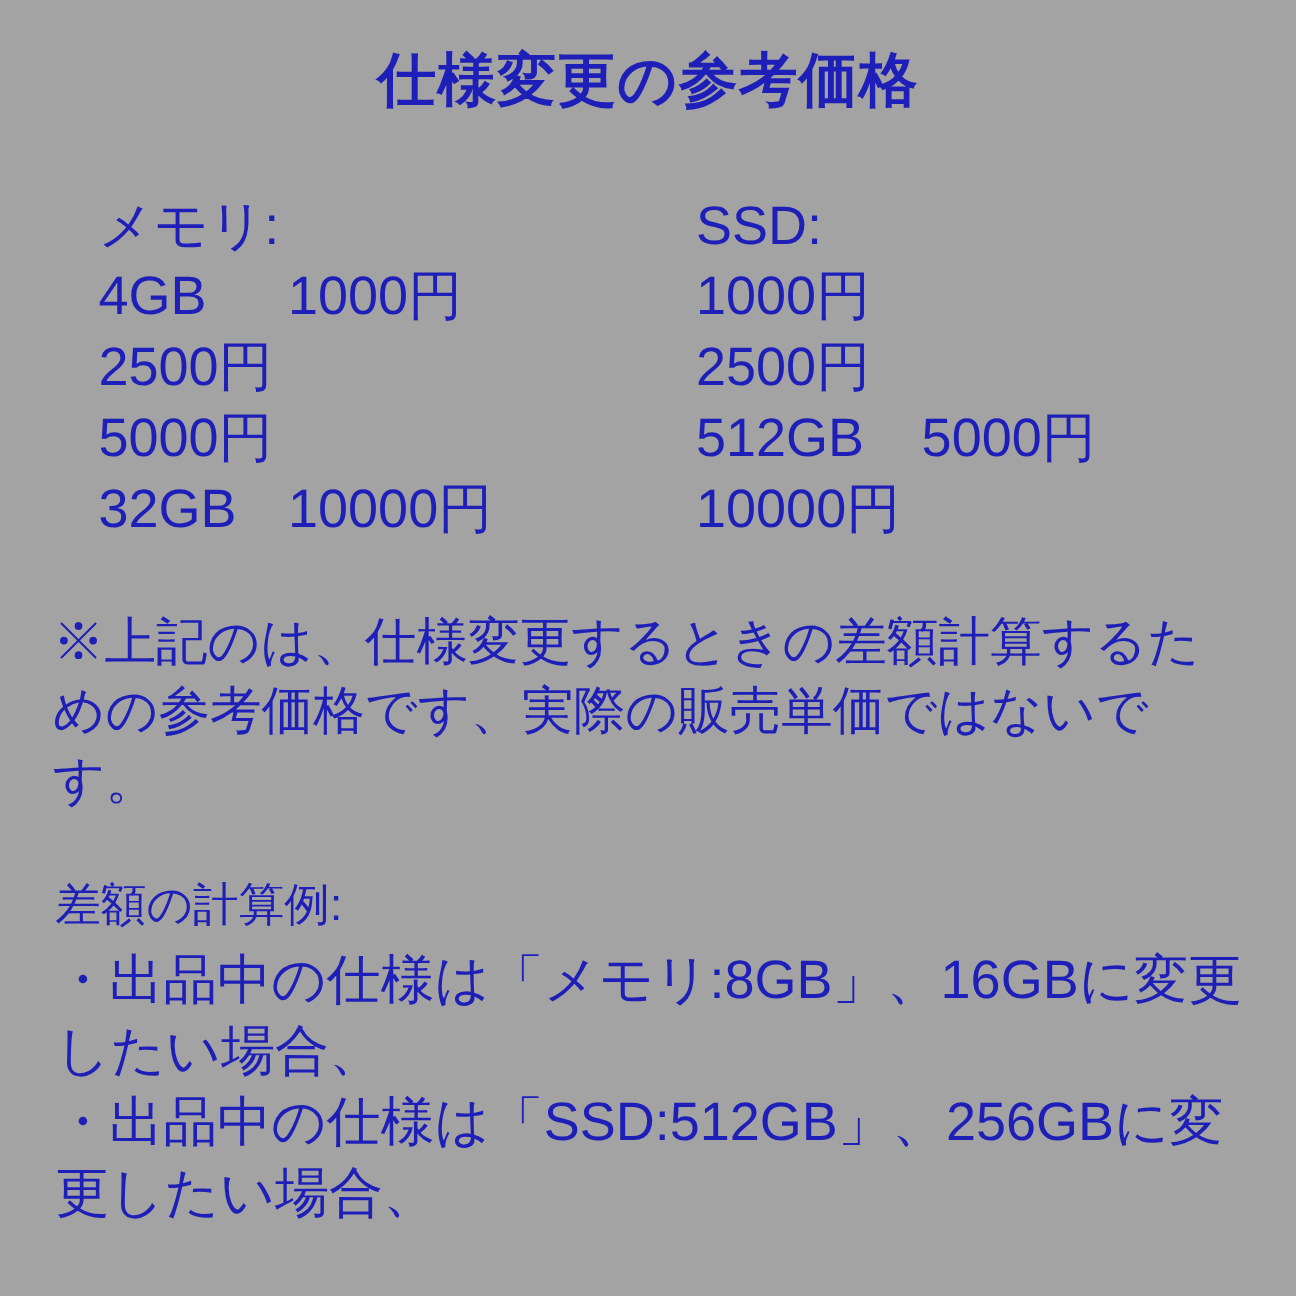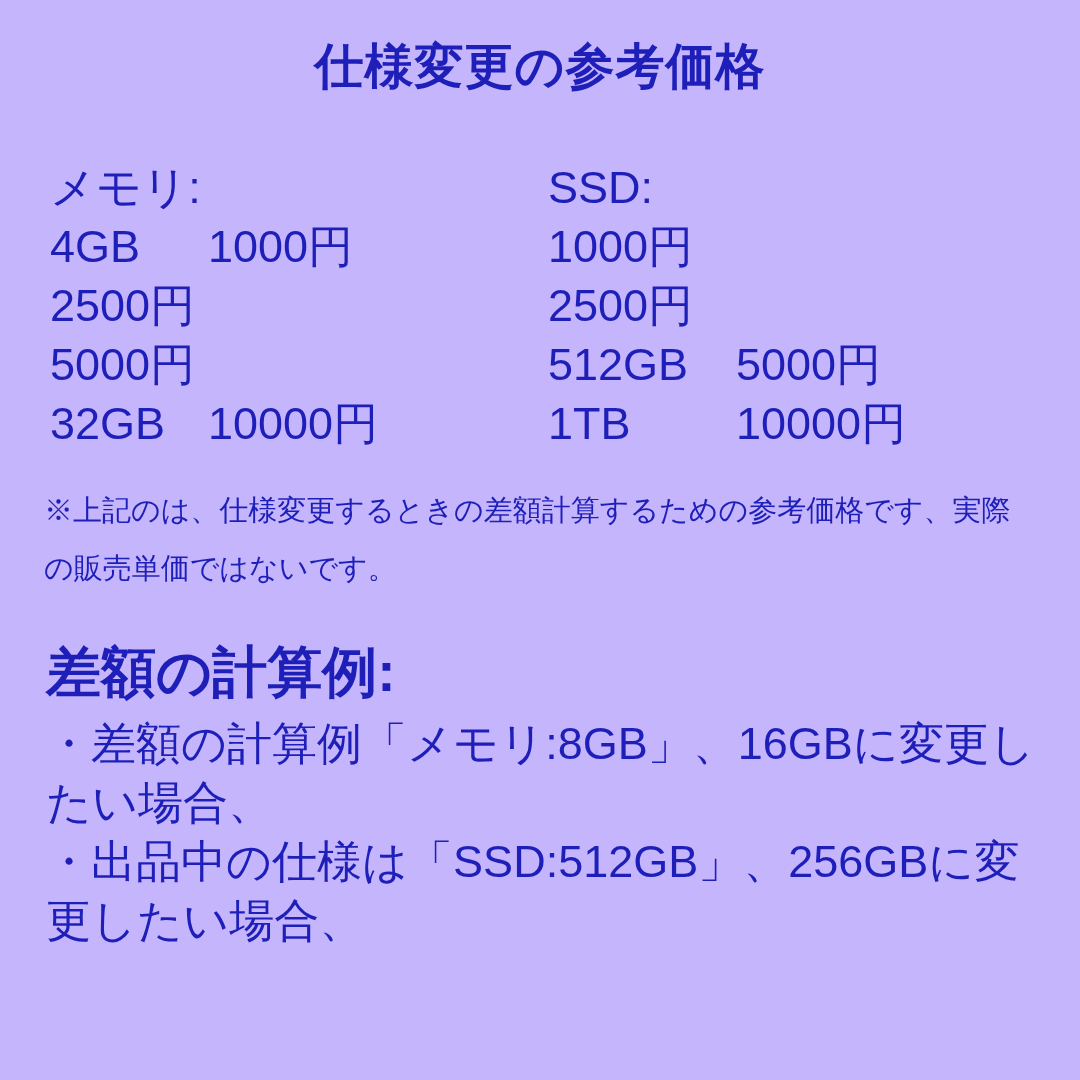--- a/index.html
+++ b/index.html
@@ -17,50 +17,51 @@
     padding-top: 34px;
     text-align: center;
     font-size: 49px;
     font-weight: 700;
     letter-spacing: 1px;
   }
   .columns {
     display: flex;
     margin-top: 58px;
     padding-left: 50px;
+    margin-left: 32px;
   }
   .col { font-size: 45px; line-height: 59px; }
   .col-memory { width: 498px; }
   .col-ssd { flex: 1; }
   .col-heading { white-space: nowrap; }
   .price-row { display: flex; white-space: nowrap; align-items: flex-end; }
   .col-memory .size-cell { width: 158px; flex: 0 0 auto; }
   .col-ssd .size-cell { width: 188px; flex: 0 0 auto; }
   .note {
-    margin-top: 28px;
+    margin-top: 53px;
     padding: 0 60px 0 44px;
-    font-size: 29px;
+    font-size: 43px;
     line-height: 58px;
   }
   .example {
     margin-top: 46px;
     padding: 0 34px 0 46px;
     font-size: 45px;
     line-height: 59px;
   }
   .example-heading {
-    font-size: 55px;
-    font-weight: 700;
-    margin-bottom: 12px;
+    font-size: 38px;
+    font-weight: 400;
+    margin-bottom: 2px;
   }
 </style>
 </head>
 <body>
 
-<div class="page" style="color: rgb(30, 30, 184); background: #c4b5fd;">
+<div class="page" style="color: rgb(30, 30, 184); background: #a3a3a3;">
 
   <div class="title">仕様変更の参考価格</div>
 
   <div class="columns">
 
     <div class="col col-memory">
       <div class="col-heading">メモリ:</div>
       <div class="price-row">
         <span class="size-cell">4GB</span>
         <span class="price-cell">1000円</span>
@@ -83,29 +84,28 @@
         <span class="price-cell">1000円</span>
       </div>
       <div class="price-row">
         <span class="price-cell">2500円</span>
       </div>
       <div class="price-row">
         <span class="size-cell">512GB</span>
         <span class="price-cell">5000円</span>
       </div>
       <div class="price-row">
-        <span class="size-cell">1TB</span>
         <span class="price-cell">10000円</span>
       </div>
     </div>
 
   </div>
 
   <div class="note">※上記のは、仕様変更するときの差額計算するための参考価格です、実際の販売単価ではないです。</div>
 
   <div class="example">
     <div class="example-heading">差額の計算例:</div>
-    <div class="example-line">・差額の計算例「メモリ:8GB」、16GBに変更したい場合、</div>
+    <div class="example-line">・出品中の仕様は「メモリ:8GB」、16GBに変更したい場合、</div>
     <div class="example-line">・出品中の仕様は「SSD:512GB」、256GBに変更したい場合、</div>
 
   </div>
 
 </div>
 
 </body></html>

